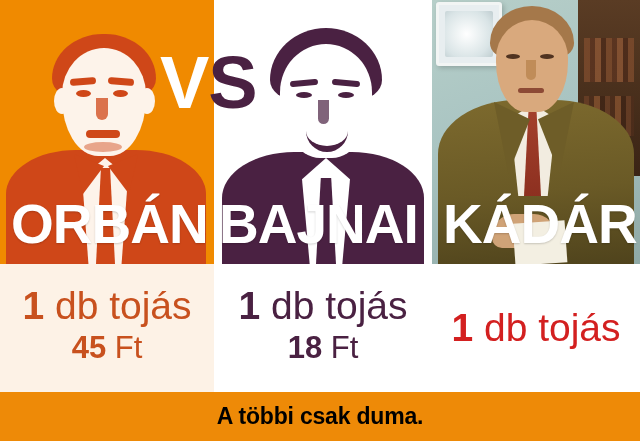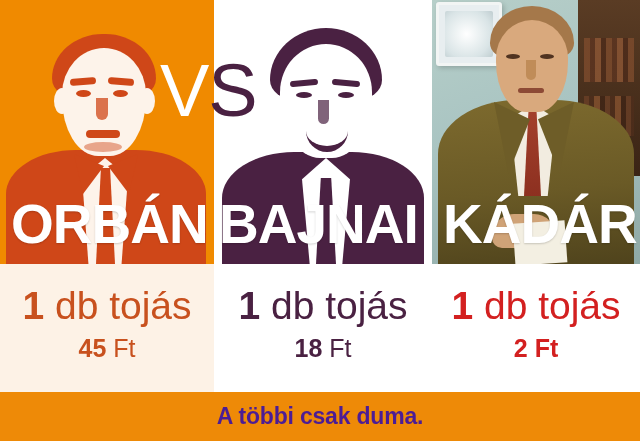--- a/index.html
+++ b/index.html
@@ -295,27 +295,26 @@
     background: #f3efe2;
     transform: rotate(-4deg);
   }
 
   
   .vs {
     position: absolute;
     left: 160px; top: 44px;
     width: 120px; height: 78px;
     font-size: 74px;
-    font-weight: normal;
+    font-weight: bold;
     line-height: 78px;
     letter-spacing: -1px;
     white-space: nowrap;
     z-index: 6;
     user-select: none;
-    margin-top: 8px;
   }
   .vs-v { color: #ffffff; }
   .vs-s { color: #4A2142; }
 
   
   .names {
     position: absolute;
     left: 0; top: 196px;
     width: 640px; height: 56px;
     z-index: 8;
@@ -355,40 +354,40 @@
   .col-orban  { width: 214px; background: #FDF2E6; color: #C8511E; }
   .col-bajnai { width: 218px; background: #ffffff; color: #4A2142; }
   .col-kadar  { width: 208px; background: #ffffff; color: #D32020; }
 
   .price-line1 {
     font-size: 39px;
     line-height: 40px;
     white-space: nowrap;
   }
   .price-line2 {
-    font-size: 25px;
+    font-size: 31px;
     line-height: 44px;
     white-space: nowrap;
   }
   .qty, .amount { font-weight: bold; }
   .unit, .currency { font-weight: normal; }
   .col-kadar .currency { font-weight: bold; }
 
   
   .footer {
     position: absolute;
     left: 0; top: 392px;
     width: 640px; height: 49px;
     background: #EE8A07;
     display: flex;
     align-items: center;
     justify-content: center;
   }
   .footer-text {
-    color: #4c1d95;
+    color: #000000;
     font-size: 23px;
     font-weight: bold;
     letter-spacing: -0.2px;
   }
 </style>
 </head>
 <body>
 
 <div class="poster">
 
@@ -472,21 +471,20 @@
       <div class="price-line2"><span class="amount">45</span>&nbsp;<span class="currency">Ft</span></div>
     </div>
 
     <div class="price-col col-bajnai">
       <div class="price-line1"><span class="qty">1</span>&nbsp;<span class="unit">db tojás</span></div>
       <div class="price-line2"><span class="amount">18</span>&nbsp;<span class="currency">Ft</span></div>
     </div>
 
     <div class="price-col col-kadar">
       <div class="price-line1"><span class="qty">1</span>&nbsp;<span class="unit">db tojás</span></div>
-      <div class="price-line2"><span class="amount">2</span>&nbsp;<span class="currency">Ft</span></div>
     </div>
   </div>
 
   <div class="footer">
     <span class="footer-text">A többi csak duma.</span>
   </div>
 
 </div>
 
 </body></html>

